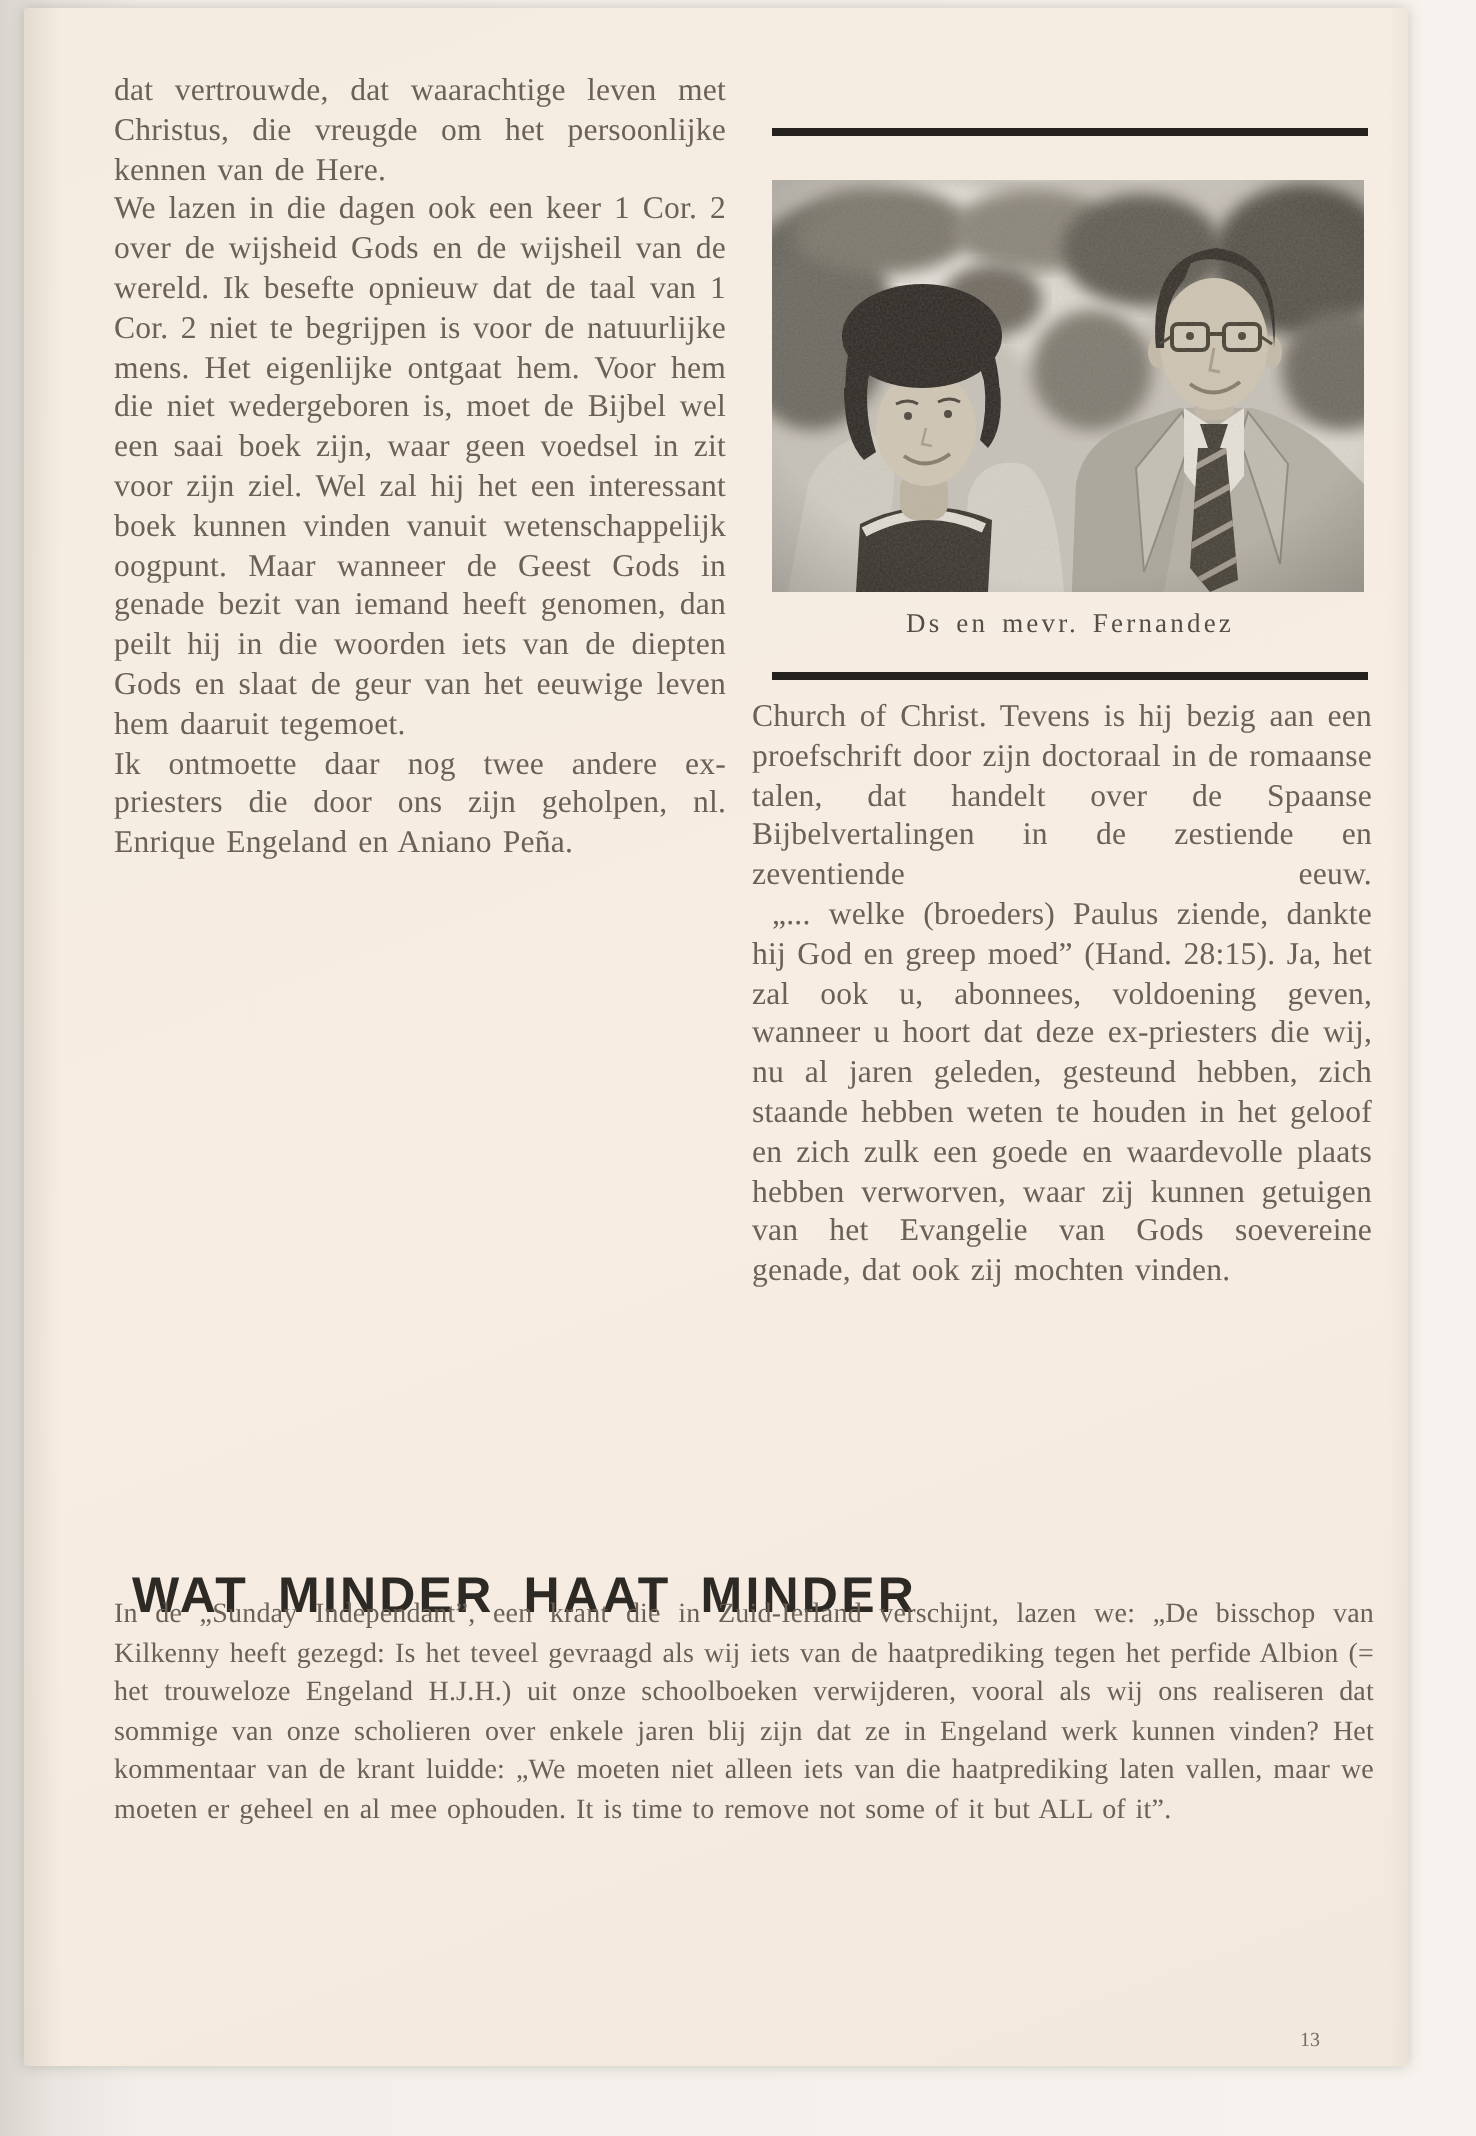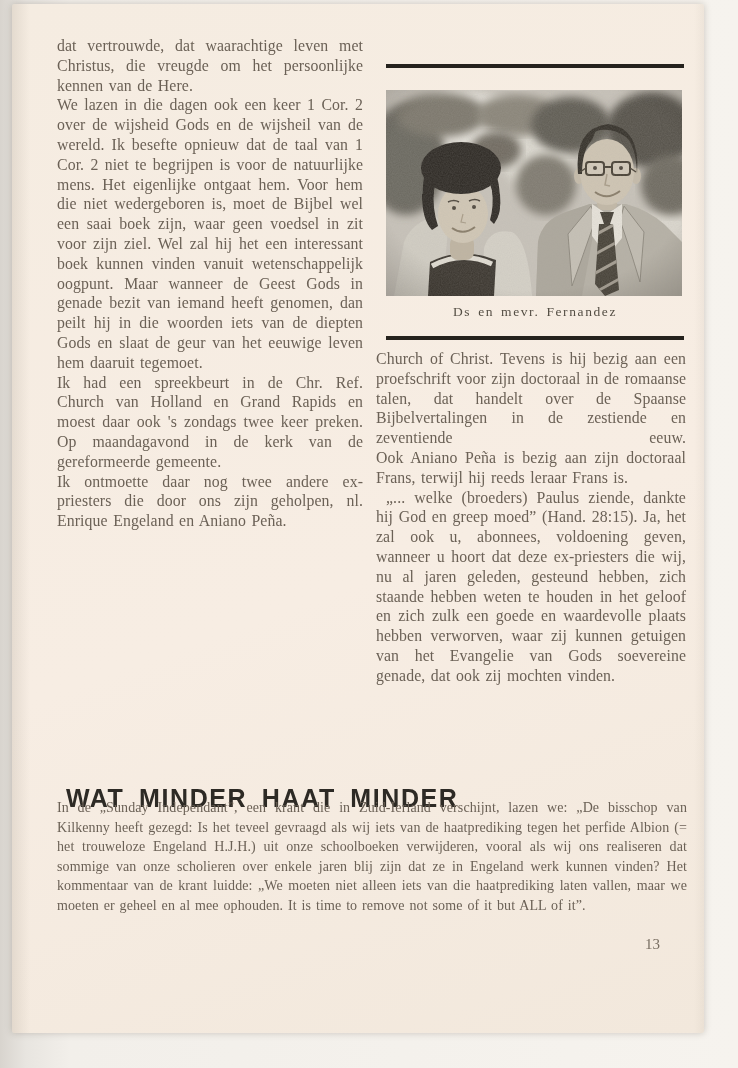--- a/index.html
+++ b/index.html
@@ -25,33 +25,32 @@
   .rule.bottom{margin-top:16px;}
   .photo{display:block;width:296px;height:206px;margin-top:22px;background:#c8c3ba;}
   figcaption{margin-top:8px;text-align:center;font-size:13.5px;letter-spacing:1.6px;
     word-spacing:2px;color:#544e44;}
   h1#heading{position:absolute;left:66px;top:784px;margin:0;
     font-family:"Liberation Sans",sans-serif;font-weight:700;font-size:25px;
     letter-spacing:1.6px;word-spacing:6px;color:#2d2a25;}
   #footer-para{position:absolute;left:57px;top:798px;width:630px;margin:0;
     font-size:14px;line-height:19.6px;color:#6b6156;text-align:justify;
     word-spacing:0.09em;letter-spacing:0.1px;}
-  #page-number{position:absolute;left:600px;top:936px;width:60px;text-align:right;
-    font-size:15px;color:#776d60;}
+  #page-number{position:absolute;left:600px;top:1015px;width:60px;text-align:right;
+    font-size:10px;color:#776d60;}
 </style>
 </head>
 <body>
 
 <div id="screen">
   <div class="paper"></div>
 
   <div class="col" id="left-col">
     <p>dat vertrouwde, dat waarachtige leven met Christus, die vreugde om het persoonlijke kennen van de Here.</p>
     <p>We lazen in die dagen ook een keer 1 Cor. 2 over de wijsheid Gods en de wijsheil van de wereld. Ik besefte opnieuw dat de taal van 1 Cor. 2 niet te begrijpen is voor de natuurlijke mens. Het eigenlijke ontgaat hem. Voor hem die niet wedergeboren is, moet de Bijbel wel een saai boek zijn, waar geen voedsel in zit voor zijn ziel. Wel zal hij het een interessant boek kunnen vinden vanuit wetenschappelijk oogpunt. Maar wanneer de Geest Gods in genade bezit van iemand heeft genomen, dan peilt hij in die woorden iets van de diepten Gods en slaat de geur van het eeuwige leven hem daaruit tegemoet.</p>
-    <p>Ik had een spreekbeurt in de Chr. Ref. Church van Holland en Grand Rapids en moest daar ook 's zondags twee keer preken. Op maandagavond in de kerk van de gereformeerde gemeente.</p>
     <p>Ik ontmoette daar nog twee andere ex-priesters die door ons zijn geholpen, nl. Enrique Engeland en Aniano Peña.</p>
   </div>
 
   <figure class="photo-block">
     <div class="rule"></div>
     <svg class="photo" viewBox="0 0 296 206" role="img">
       <defs>
         <filter id="soft">
             <feGaussianBlur stdDeviation="4"></feGaussianBlur>
           </filter>
@@ -138,22 +137,21 @@
 
         <rect width="296" height="206" filter="url(#grain)" opacity="0.45"></rect>
         <rect width="296" height="206" fill="url(#vin)"></rect>
       </g>
     </svg>
     <figcaption>Ds en mevr. Fernandez</figcaption>
     <div class="rule bottom"></div>
   </figure>
 
   <div class="col" id="right-col">
-    <p class="cont">Church of Christ. Tevens is hij bezig aan een proefschrift voor zijn doctoraal in de romaanse talen, dat handelt over de Spaanse Bijbelvertalingen in de zestiende en zeventiende eeuw.</p>
-    <p>Ook Aniano Peña is bezig aan zijn doctoraal Frans, terwijl hij reeds leraar Frans is.</p>
+    <p class="cont">Church of Christ. Tevens is hij bezig aan een proefschrift door zijn doctoraal in de romaanse talen, dat handelt over de Spaanse Bijbelvertalingen in de zestiende en zeventiende eeuw.</p>
     <p class="indent">„... welke (broeders) Paulus ziende, dankte hij God en greep moed” (Hand. 28:15). Ja, het zal ook u, abonnees, voldoening geven, wanneer u hoort dat deze ex-priesters die wij, nu al jaren geleden, gesteund hebben, zich staande hebben weten te houden in het geloof en zich zulk een goede en waardevolle plaats hebben verworven, waar zij kunnen getuigen van het Evangelie van Gods soevereine genade, dat ook zij mochten vinden.</p>
   </div>
 
   <h1 id="heading">WAT MINDER HAAT MINDER</h1>
 
   <p id="footer-para">In de „Sunday Independant”, een krant die in Zuid-Ierland verschijnt, lazen we: „De bisschop van Kilkenny heeft gezegd: Is het teveel gevraagd als wij iets van de haatprediking tegen het perfide Albion (= het trouweloze Engeland H.J.H.) uit onze schoolboeken verwijderen, vooral als wij ons realiseren dat sommige van onze scholieren over enkele jaren blij zijn dat ze in Engeland werk kunnen vinden? Het kommentaar van de krant luidde: „We moeten niet alleen iets van die haatprediking laten vallen, maar we moeten er geheel en al mee ophouden. It is time to remove not some of it but ALL of it”.</p>
 
   <div id="page-number">13</div>
 </div>
 

